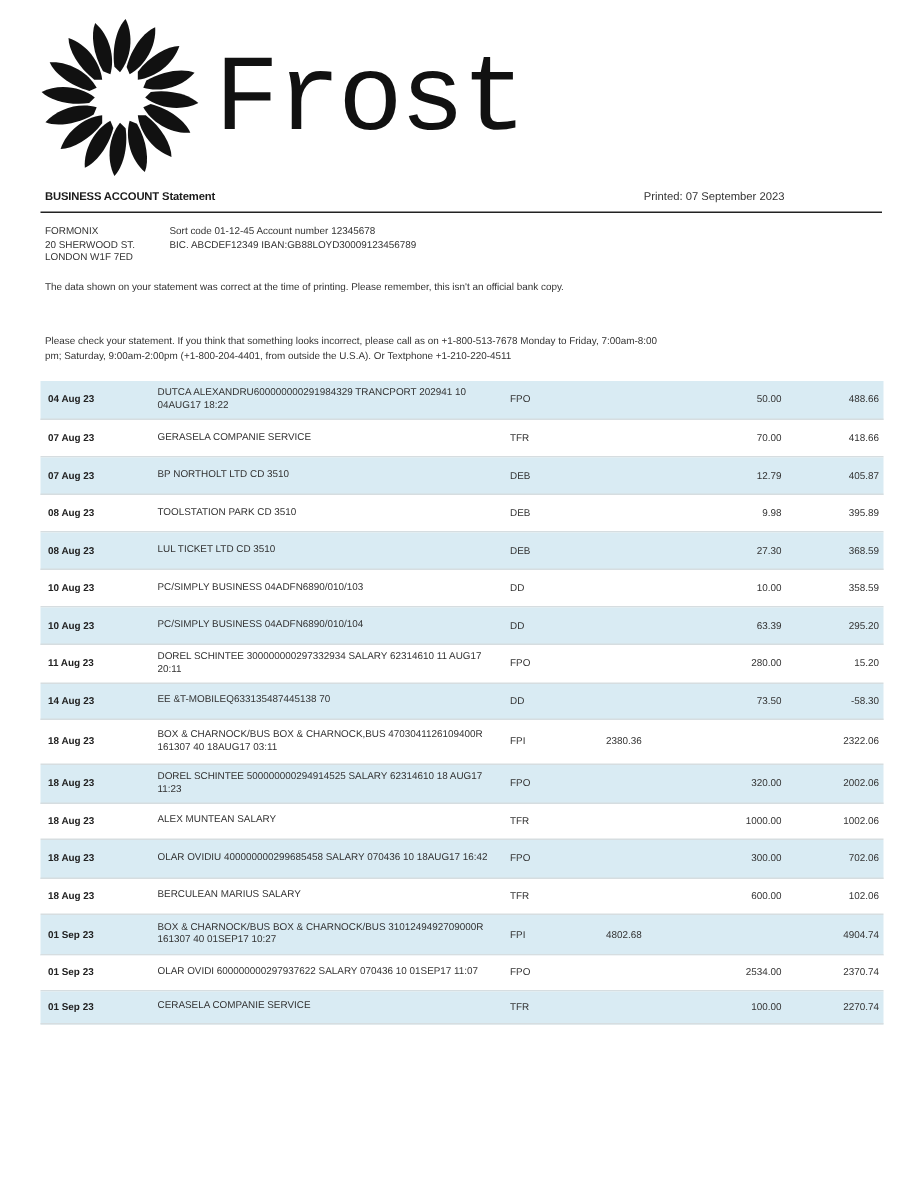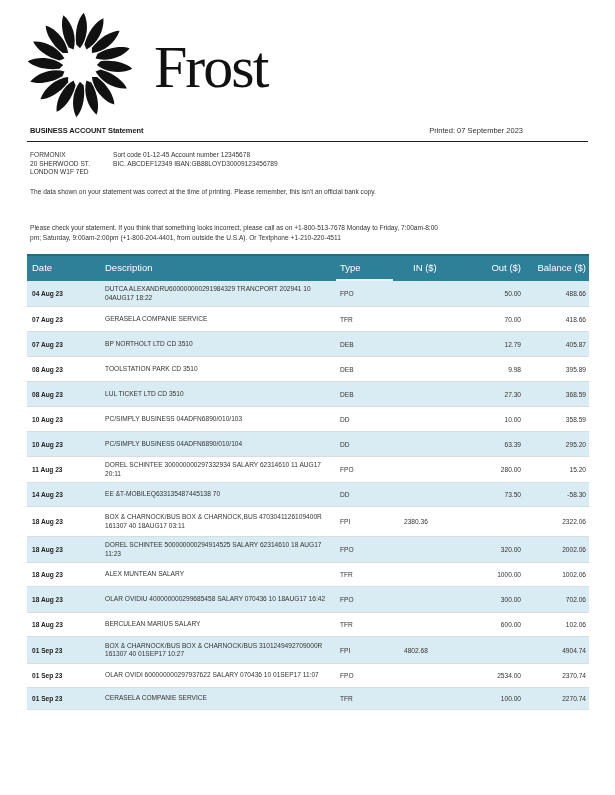--- a/index.html
+++ b/index.html
@@ -6,22 +6,22 @@
     html, body {
       width: 615px; height: 795px; background: #ffffff; overflow: hidden;
       font-family: "Liberation Sans", sans-serif; color: #1a1a1a;
     }
     .page { position: relative; width: 615px; height: 795px; }
 
     
     .logo-row { position: absolute; left: 24px; top: 10px; height: 110px; display: flex; align-items: center; }
     .logo-mark { width: 112px; height: 112px; }
     .logo-word {
-      font-family: Liberation Serif, serif;
-      font-size: 60px; line-height: 1; color: #111; margin-left: 18px; margin-top: 4px;
+      font-family: Liberation Mono, monospace;
+      font-size: 72px; line-height: 1; color: #111; margin-left: 7px; margin-top: 4px;
       letter-spacing: -2px; font-weight: 400;
     }
 
     .title-bar {
       position: absolute; left: 27px; right: 27px; top: 124px; height: 18px;
       border-bottom: 1.5px solid #222;
       font-size: 7.5px;
     }
     .title-bar .doc-title { position: absolute; left: 3px; top: 2px; font-weight: bold; letter-spacing: -0.1px; }
     .title-bar .printed { position: absolute; right: 65px; top: 2px; color: #333; }
@@ -129,28 +129,20 @@
 
   <div class="bank-details">
     <div>Sort code 01-12-45  Account number 12345678</div>
     <div>BIC. ABCDEF12349   IBAN:GB88LOYD30009123456789</div>
   </div>
 
   <div class="notice">The data shown on your statement was correct at the time of printing. Please remember, this isn't an official bank copy.</div>
   <div class="contact">Please check your statement. If you think that something looks incorrect, please call as on +1-800-513-7678 Monday to Friday, 7:00am-8:00 pm; Saturday, 9:00am-2:00pm (+1-800-204-4401, from outside the U.S.A). Or Textphone  +1-210-220-4511</div>
 
   <div class="table">
-    <div class="thead">
-      <div class="th col-date">Date</div>
-      <div class="th col-desc">Description</div>
-      <div class="th col-type type">Type</div>
-      <div class="th col-in">IN ($)</div>
-      <div class="th col-out">Out ($)</div>
-      <div class="th col-bal">Balance ($)</div>
-    </div>
     <div class="tbody">
       <div class="row" style="height:26px">
         <div class="cell col-date">04 Aug 23</div>
         <div class="cell col-desc">DUTCA ALEXANDRU600000000291984329 TRANCPORT 202941 10 04AUG17 18:22</div>
         <div class="cell col-type">FPO</div>
         <div class="cell col-in"></div>
         <div class="cell col-out">50.00</div>
         <div class="cell col-bal">488.66</div>
       </div>
       <div class="row" style="height:25px">

